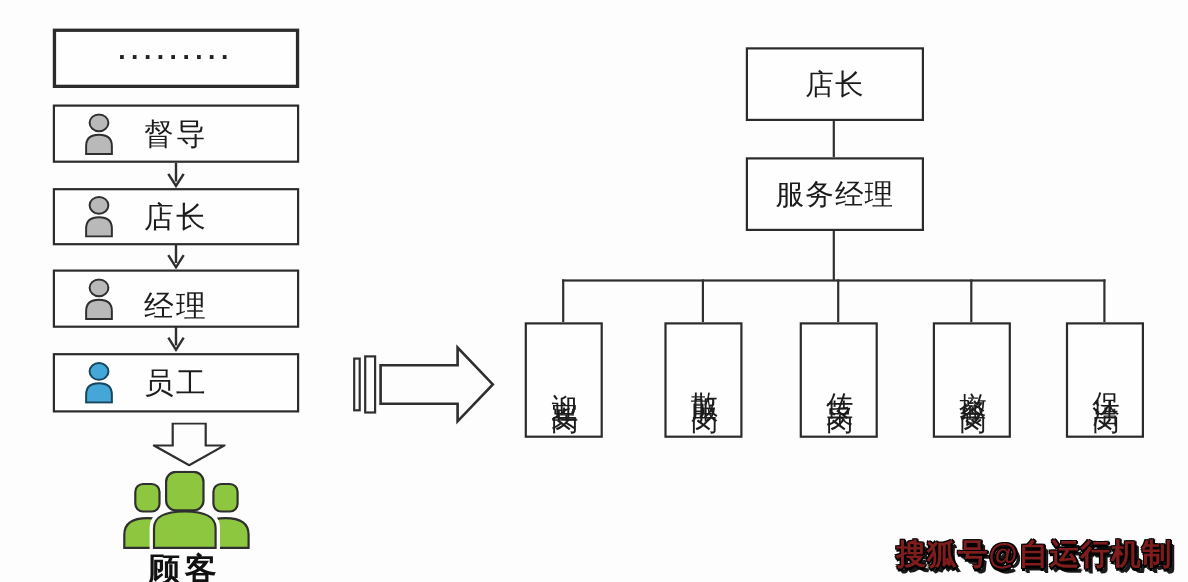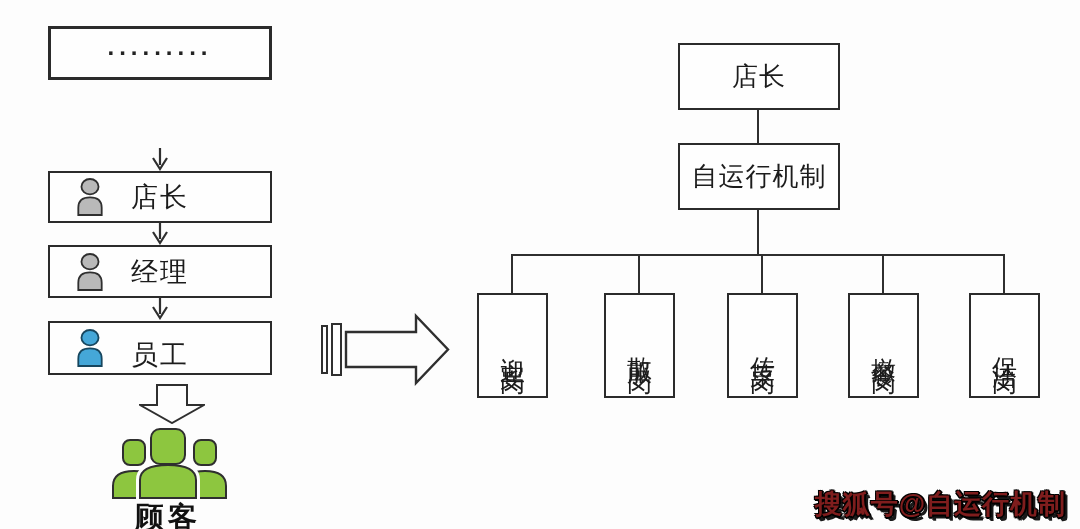--- a/index.html
+++ b/index.html
@@ -73,50 +73,57 @@
 </style>
 </head>
 <body>
 
 <div class="canvas">
 
   <div class="lbox dots-box">
     <span class="dots">.........</span>
   </div>
 
+  <div class="lbox" style="top:95px;height:53px;">
+    <svg class="person" viewBox="0 0 40 42" style="color: rgb(185, 185, 185);">
+      <ellipse cx="20" cy="9.5" rx="9.5" ry="8.5" fill="currentColor" stroke="#2f2f2f" stroke-width="2"></ellipse>
+      <path d="M7 41 L7 33 Q7 21.5 20 21.5 Q33 21.5 33 33 L33 41 Z" fill="currentColor" stroke="#2f2f2f" stroke-width="2"></path>
+    </svg>
+    <span class="lbl">督导</span>
+  </div>
 
   <svg class="mini-arrow" style="top:148px;" viewBox="0 0 22 23">
     <path d="M11 0 V17 M4 10 L11 21 L18 10" fill="none" stroke="#2f2f2f" stroke-width="2.2"></path>
   </svg>
 
   <div class="lbox" style="top:171px;height:52px;">
     <svg class="person" viewBox="0 0 40 42" style="color: rgb(185, 185, 185);">
       <ellipse cx="20" cy="9.5" rx="9.5" ry="8.5" fill="currentColor" stroke="#2f2f2f" stroke-width="2"></ellipse>
       <path d="M7 41 L7 33 Q7 21.5 20 21.5 Q33 21.5 33 33 L33 41 Z" fill="currentColor" stroke="#2f2f2f" stroke-width="2"></path>
     </svg>
     <span class="lbl">店长</span>
   </div>
 
   <svg class="mini-arrow" style="top:222px;" viewBox="0 0 22 23">
     <path d="M11 0 V17 M4 10 L11 21 L18 10" fill="none" stroke="#2f2f2f" stroke-width="2.2"></path>
   </svg>
 
-  <div class="lbox" style="top:245px;height:53px;">
+  <div class="lbox" style="top:245px;height:53px;align-items:flex-end;">
     <svg class="person" viewBox="0 0 40 42" style="color: rgb(185, 185, 185);">
       <ellipse cx="20" cy="9.5" rx="9.5" ry="8.5" fill="currentColor" stroke="#2f2f2f" stroke-width="2"></ellipse>
       <path d="M7 41 L7 33 Q7 21.5 20 21.5 Q33 21.5 33 33 L33 41 Z" fill="currentColor" stroke="#2f2f2f" stroke-width="2"></path>
     </svg>
     <span class="lbl">经理</span>
   </div>
 
   <svg class="mini-arrow" style="top:297px;" viewBox="0 0 22 23">
     <path d="M11 0 V17 M4 10 L11 21 L18 10" fill="none" stroke="#2f2f2f" stroke-width="2.2"></path>
   </svg>
 
-  <div class="lbox" style="top:321px;height:54px;align-items:flex-end;">
+  <div class="lbox" style="top:321px;height:54px;">
     <svg class="person" viewBox="0 0 40 42" style="color: rgb(69, 167, 216);">
       <ellipse cx="20" cy="9.5" rx="9.5" ry="8.5" fill="currentColor" stroke="#17465e" stroke-width="2"></ellipse>
       <path d="M7 41 L7 33 Q7 21.5 20 21.5 Q33 21.5 33 33 L33 41 Z" fill="currentColor" stroke="#17465e" stroke-width="2"></path>
     </svg>
     <span class="lbl">员工</span>
   </div>
 
   <svg class="hollow-arrow" viewBox="0 0 66 40">
     <path d="M18 1 H48 V21 H65 L33 39 L1 21 H18 Z" fill="#fdfdfd" stroke="#2f2f2f" stroke-width="2"></path>
   </svg>
@@ -143,21 +150,21 @@
     <path d="M28 21 H98 V5 L130 38.5 L98 72 V56 H28 Z" fill="#fdfdfd" stroke="#2f2f2f" stroke-width="2.4"></path>
   </svg>
 
   <div class="rbox root-box">
     <span class="lbl">店长</span>
   </div>
 
   <div class="line vline" style="left:757px;top:110px;height:33px;"></div>
 
   <div class="rbox manager-box">
-    <span class="lbl">自运行机制</span>
+    <span class="lbl">服务经理</span>
   </div>
 
   <div class="line vline" style="left:757px;top:210px;height:45px;"></div>
   <div class="line hline" style="left:511px;top:254px;width:494px;"></div>
 
   <div class="line vline" style="left:511px;top:254px;height:39px;"></div>
   <div class="line vline" style="left:638px;top:254px;height:39px;"></div>
   <div class="line vline" style="left:761px;top:254px;height:39px;"></div>
   <div class="line vline" style="left:882px;top:254px;height:39px;"></div>
   <div class="line vline" style="left:1003px;top:254px;height:39px;"></div>

